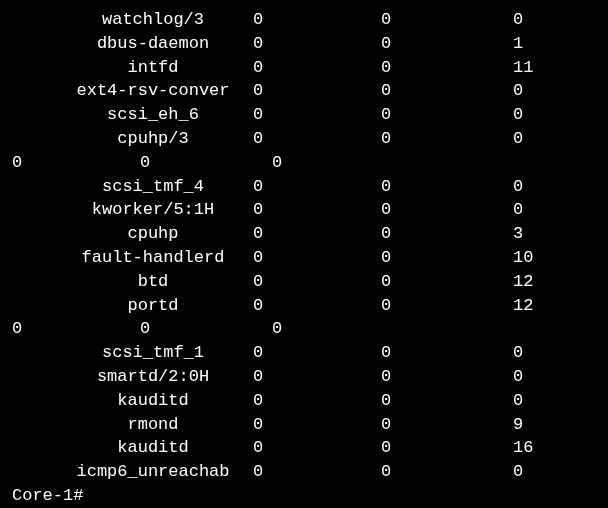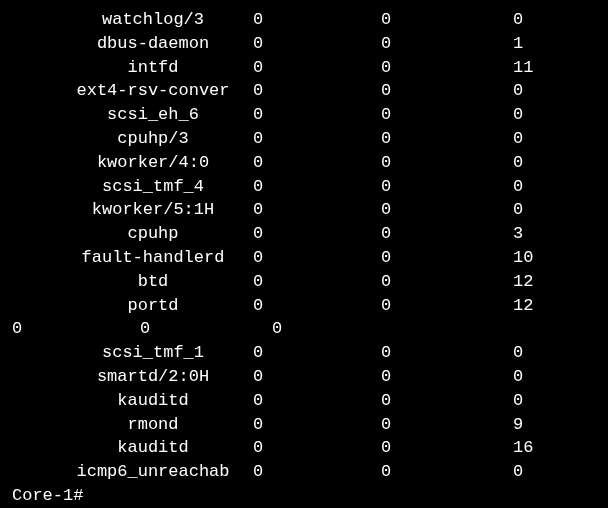--- a/index.html
+++ b/index.html
@@ -40,21 +40,21 @@
 </head>
 <body>
 
 <div id="rows-container">
     <div class="row"><span class="col-name">watchlog/3</span><span class="col-a">0</span><span class="col-b">0</span><span class="col-c">0</span></div>
     <div class="row"><span class="col-name">dbus-daemon</span><span class="col-a">0</span><span class="col-b">0</span><span class="col-c">1</span></div>
     <div class="row"><span class="col-name">intfd</span><span class="col-a">0</span><span class="col-b">0</span><span class="col-c">11</span></div>
     <div class="row"><span class="col-name">ext4-rsv-conver</span><span class="col-a">0</span><span class="col-b">0</span><span class="col-c">0</span></div>
     <div class="row"><span class="col-name">scsi_eh_6</span><span class="col-a">0</span><span class="col-b">0</span><span class="col-c">0</span></div>
     <div class="row"><span class="col-name">cpuhp/3</span><span class="col-a">0</span><span class="col-b">0</span><span class="col-c">0</span></div>
-    <div class="row"><span class="col-name">kworker/4:0</span><span class="col-a">0</span><span class="col-b">0</span><span class="col-c">0</span></div>
+    <div class="row"><span class="col-a">0</span><span class="col-b">0</span><span class="col-c">0</span></div>
     <div class="row"><span class="col-name">scsi_tmf_4</span><span class="col-a">0</span><span class="col-b">0</span><span class="col-c">0</span></div>
     <div class="row"><span class="col-name">kworker/5:1H</span><span class="col-a">0</span><span class="col-b">0</span><span class="col-c">0</span></div>
     <div class="row"><span class="col-name">cpuhp</span><span class="col-a">0</span><span class="col-b">0</span><span class="col-c">3</span></div>
     <div class="row"><span class="col-name">fault-handlerd</span><span class="col-a">0</span><span class="col-b">0</span><span class="col-c">10</span></div>
     <div class="row"><span class="col-name">btd</span><span class="col-a">0</span><span class="col-b">0</span><span class="col-c">12</span></div>
     <div class="row"><span class="col-name">portd</span><span class="col-a">0</span><span class="col-b">0</span><span class="col-c">12</span></div>
     <div class="row"><span class="col-a">0</span><span class="col-b">0</span><span class="col-c">0</span></div>
     <div class="row"><span class="col-name">scsi_tmf_1</span><span class="col-a">0</span><span class="col-b">0</span><span class="col-c">0</span></div>
     <div class="row"><span class="col-name">smartd/2:0H</span><span class="col-a">0</span><span class="col-b">0</span><span class="col-c">0</span></div>
     <div class="row"><span class="col-name">kauditd</span><span class="col-a">0</span><span class="col-b">0</span><span class="col-c">0</span></div>

